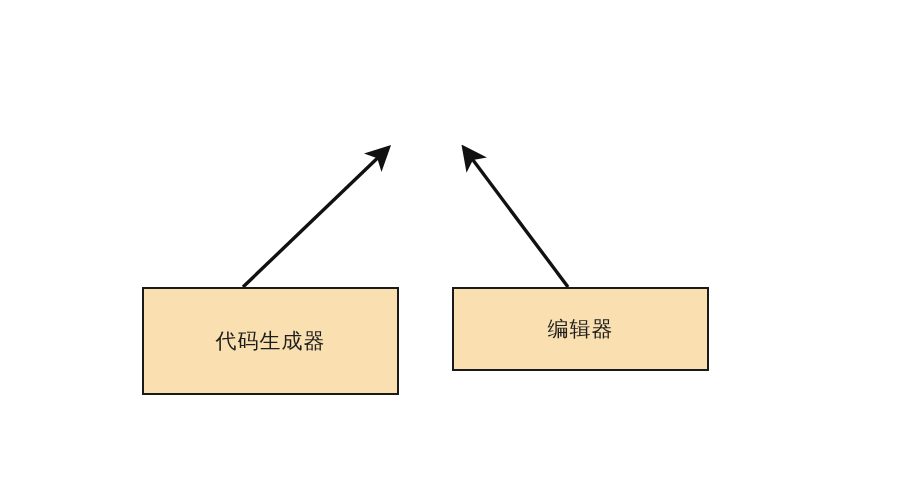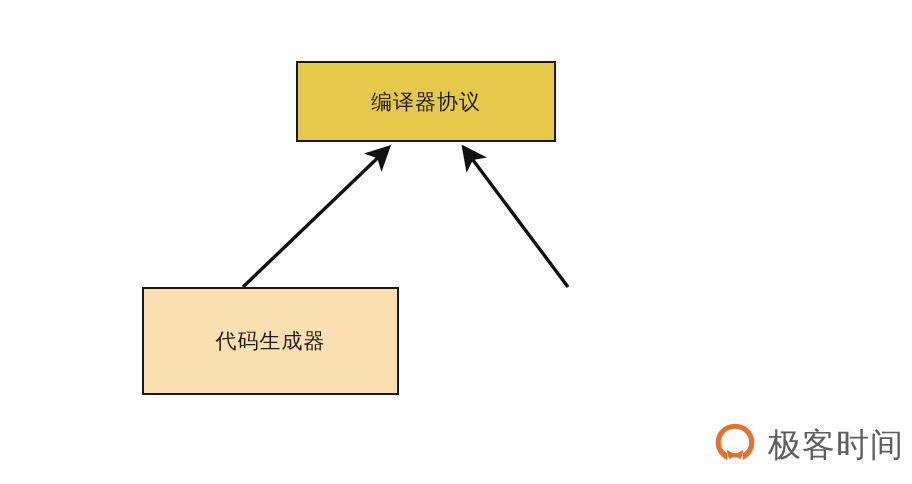--- a/index.html
+++ b/index.html
@@ -100,32 +100,23 @@
       <marker id="arrow-right" viewBox="0 0 12 12" refX="10" refY="6" markerWidth="7.5" markerHeight="7.5" orient="auto-start-reverse" markerUnits="strokeWidth">
         <path d="M 0 0 L 12 6 L 0 12 L 3 6 Z" fill="#111111"></path>
       </marker>
     </defs>
 
     <line x1="243" y1="287" x2="388" y2="148" stroke="#111111" stroke-width="3.4" marker-end="url(#arrow-left)"></line>
 
     <line x1="568" y1="287" x2="464" y2="148" stroke="#111111" stroke-width="3.4" marker-end="url(#arrow-right)"></line>
   </svg>
 
-  <div class="node" id="node-protocol">
-    <span class="node-label">编译器协议</span>
-  </div>
 
   <div class="node" id="node-codegen">
     <span class="node-label">代码生成器</span>
   </div>
 
+  <div class="node" id="node-editor">
+    <span class="node-label">编辑器</span>
+  </div>
 
-  <div id="watermark">
-    <svg id="watermark-logo" viewBox="0 0 100 100" xmlns="http://www.w3.org/2000/svg">
-      <path d="M50 6 C26 6 8 24 8 47 C8 64 18 78 33 85 L33 70 C24 65 19 57 19 47 C19 30 33 17 50 17 C67 17 81 30 81 47 C81 57 76 65 67 70 L67 85 C82 78 92 64 92 47 C92 24 74 6 50 6 Z" fill="#e8702a"></path>
-      <path d="M33 66 C33 78 40 88 50 92 C60 88 67 78 67 66 L67 62 C62 67 56 70 50 70 C44 70 38 67 33 62 Z" fill="#e8702a"></path>
-      <path d="M54 30 L54 64 L46 64 L46 42 L37 48 L37 39 Z" fill="#ffffff"></path>
-      <path d="M50 78 C44 78 39 82 37 87 C41 90 45 92 50 92 C55 92 59 90 63 87 C61 82 56 78 50 78 Z" fill="#ffffff"></path>
-    </svg>
-    <span id="watermark-text">极客时间</span>
-  </div>
 
 </div>
 
 </body></html>

